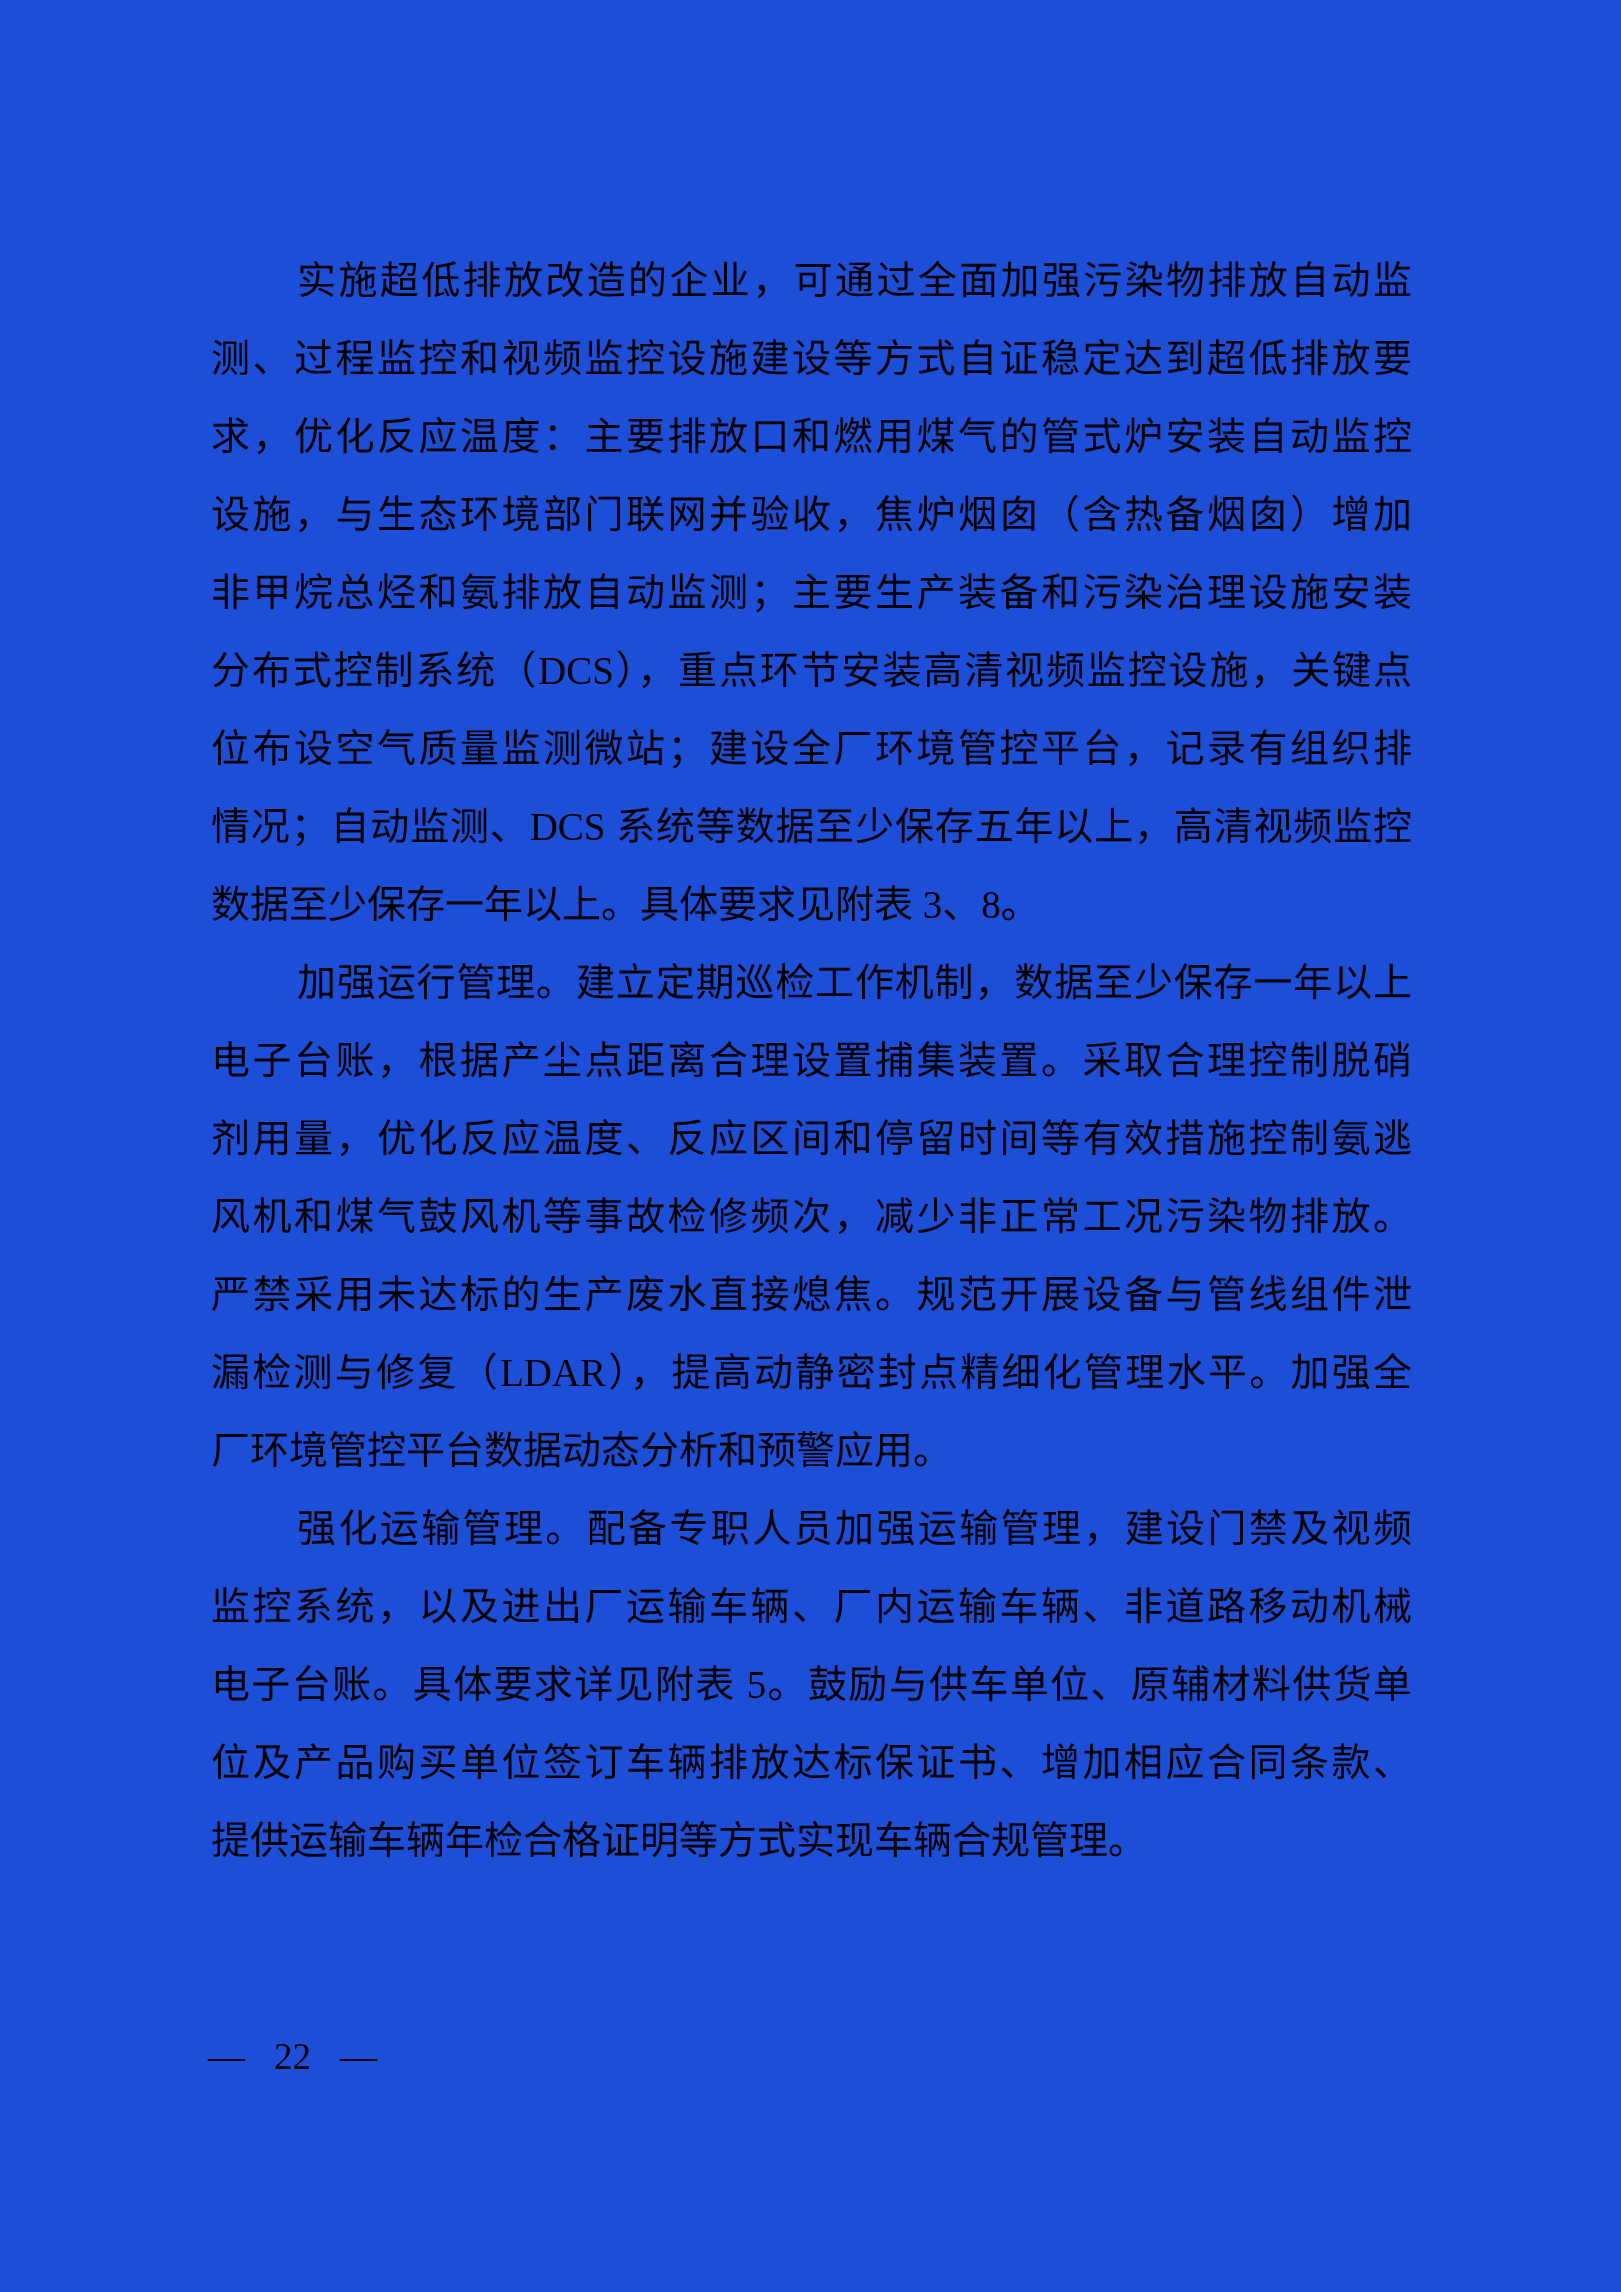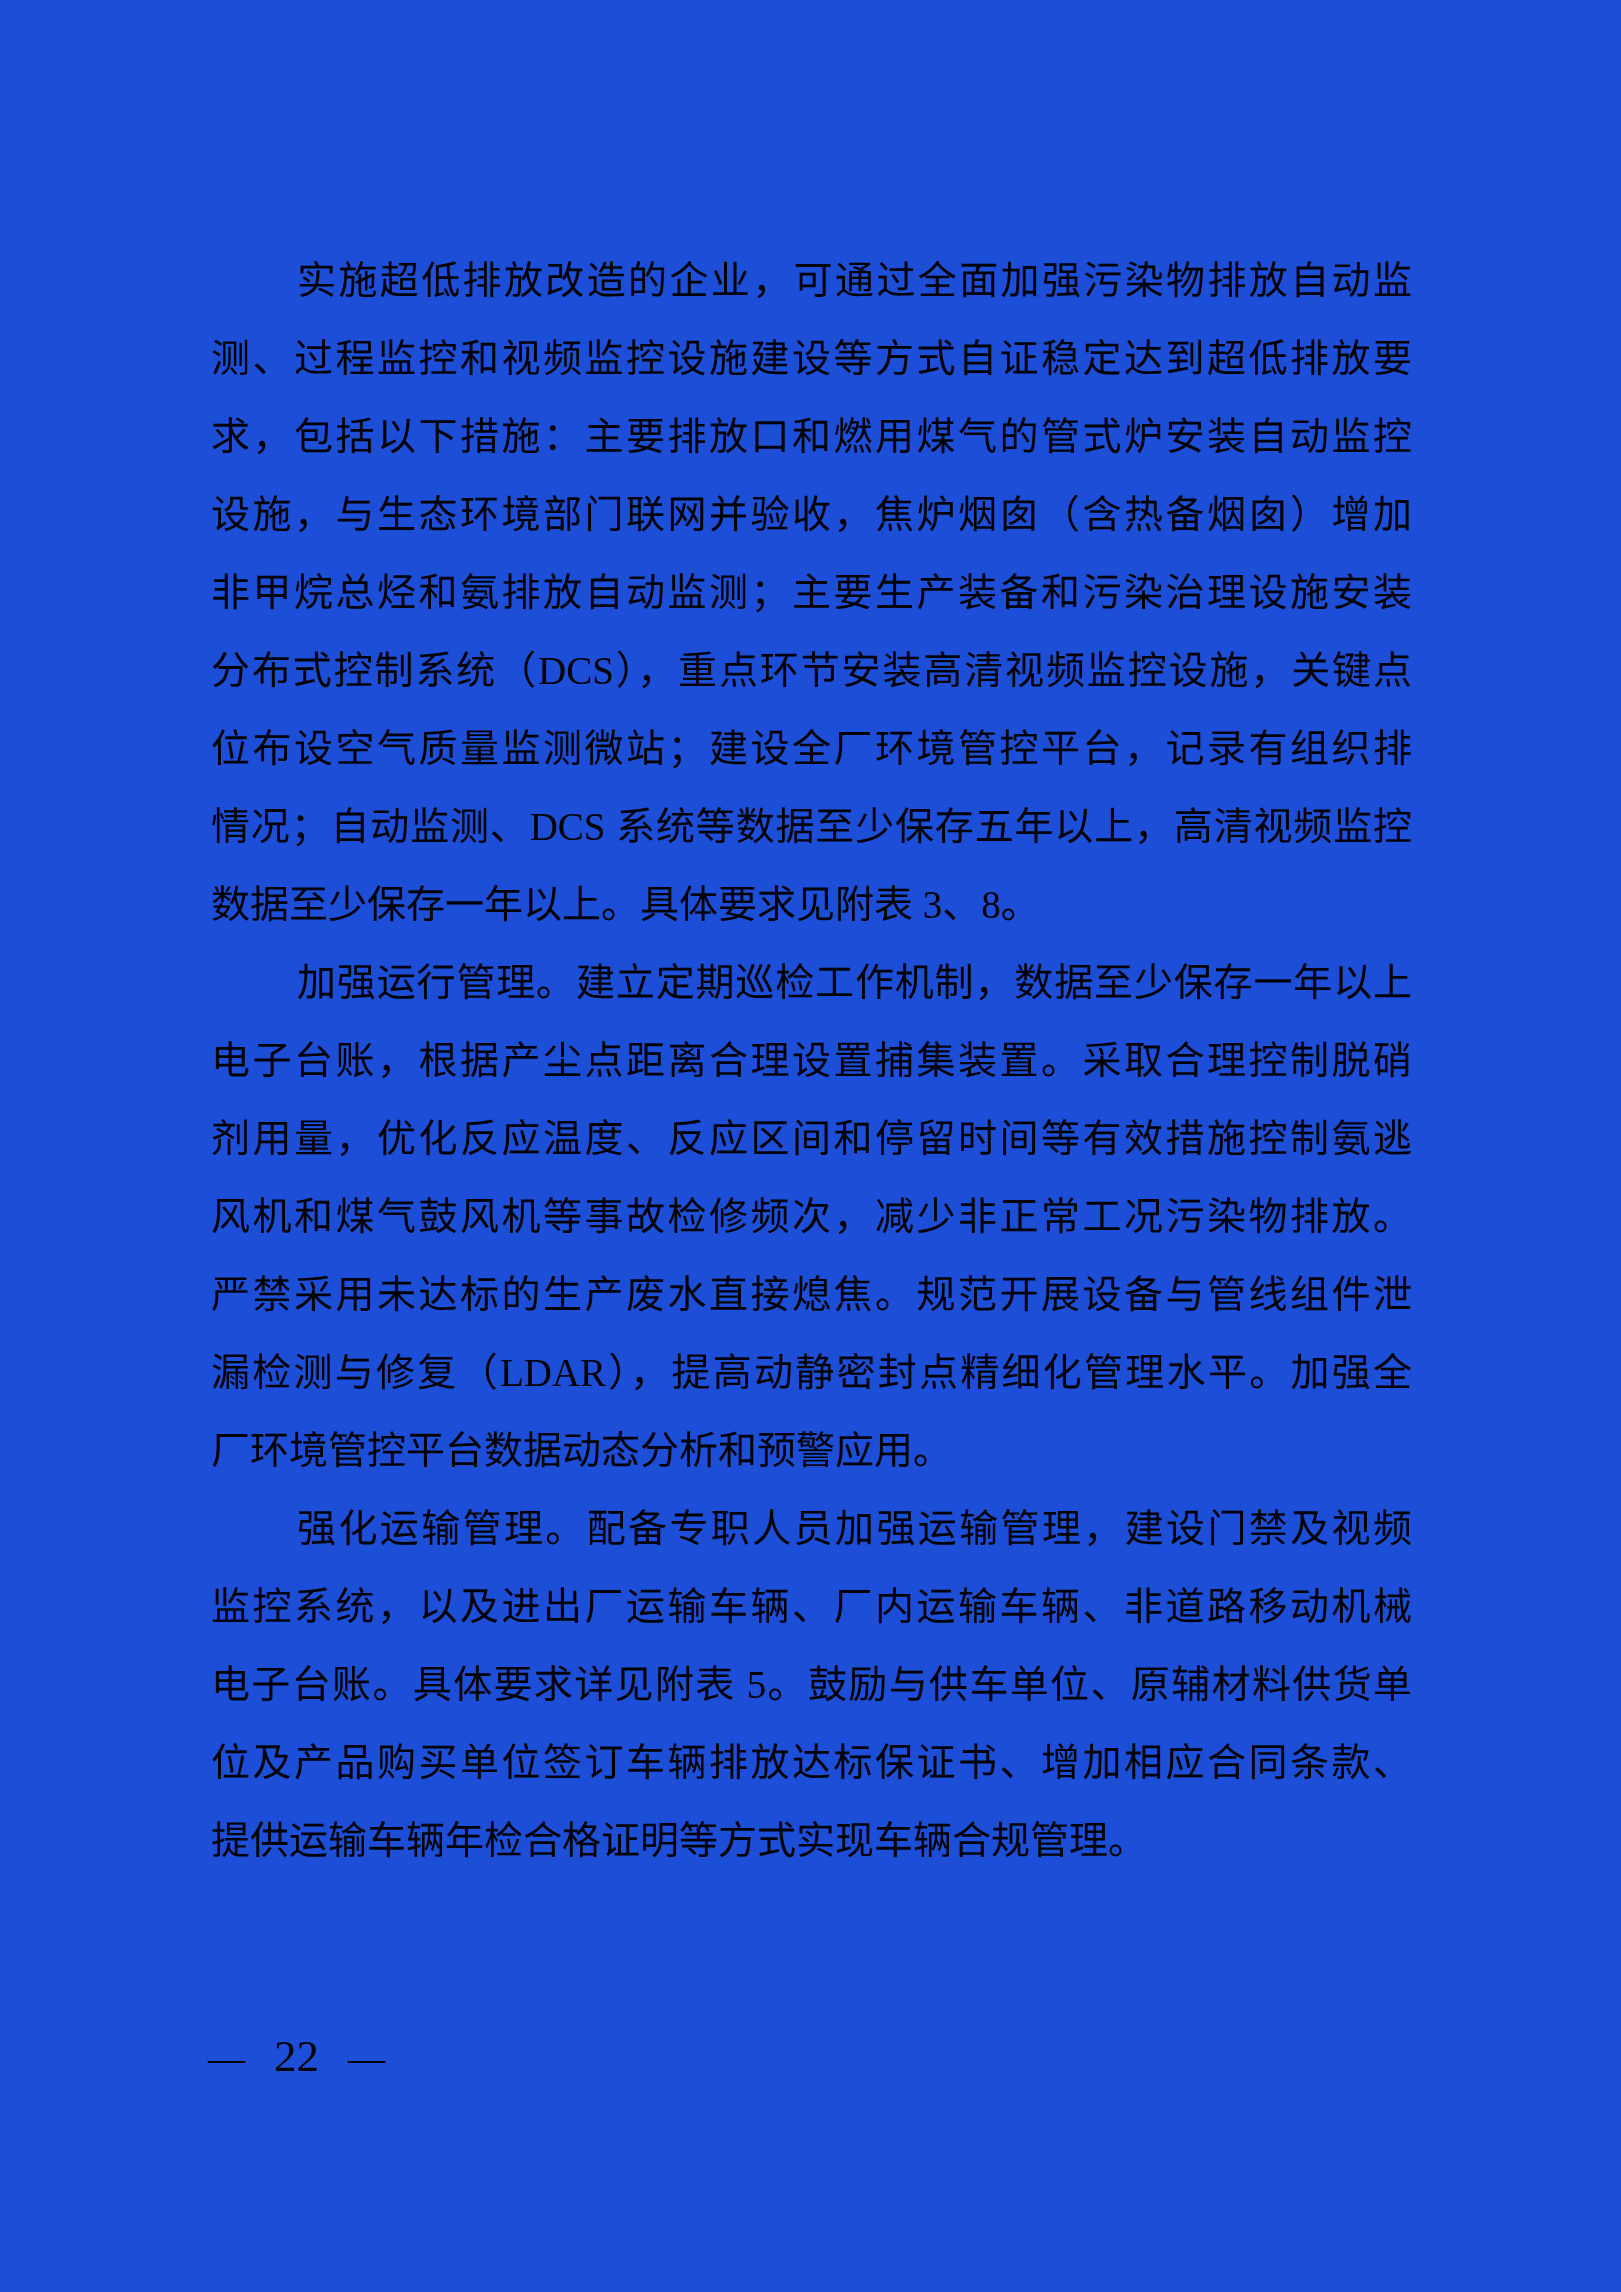--- a/index.html
+++ b/index.html
@@ -50,33 +50,33 @@
     left: 208px;
     top: 2035px;
     height: 43px;
     display: inline-flex;
     align-items: baseline;
     gap: 29px;
     font-size: 37px;
     line-height: 43px;
     color: #000000;
   }
-  .page-footer .num { font-size: 45px; }
+  .page-footer .num { font-size: 37px; }
 </style>
 </head>
 <body>
 
 <div class="page">
 
   <div class="text-block">
 
     <div class="para">
       <div class="line indent">实施超低排放改造的企业，可通过全面加强污染物排放自动监</div>
       <div class="line">测、过程监控和视频监控设施建设等方式自证稳定达到超低排放要</div>
-      <div class="line">求，包括以下措施：主要排放口和燃用煤气的管式炉安装自动监控</div>
+      <div class="line">求，优化反应温度：主要排放口和燃用煤气的管式炉安装自动监控</div>
       <div class="line">设施，与生态环境部门联网并验收，焦炉烟囱（含热备烟囱）增加</div>
       <div class="line">非甲烷总烃和氨排放自动监测；主要生产装备和污染治理设施安装</div>
       <div class="line">分布式控制系统（DCS），重点环节安装高清视频监控设施，关键点</div>
       <div class="line">位布设空气质量监测微站；建设全厂环境管控平台，记录有组织排</div>
       <div class="line">情况；自动监测、DCS 系统等数据至少保存五年以上，高清视频监控</div>
       <div class="line last">数据至少保存一年以上。具体要求见附表 3、8。</div>
     </div>
 
     <div class="para">
       <div class="line indent">加强运行管理。建立定期巡检工作机制，数据至少保存一年以上</div>

